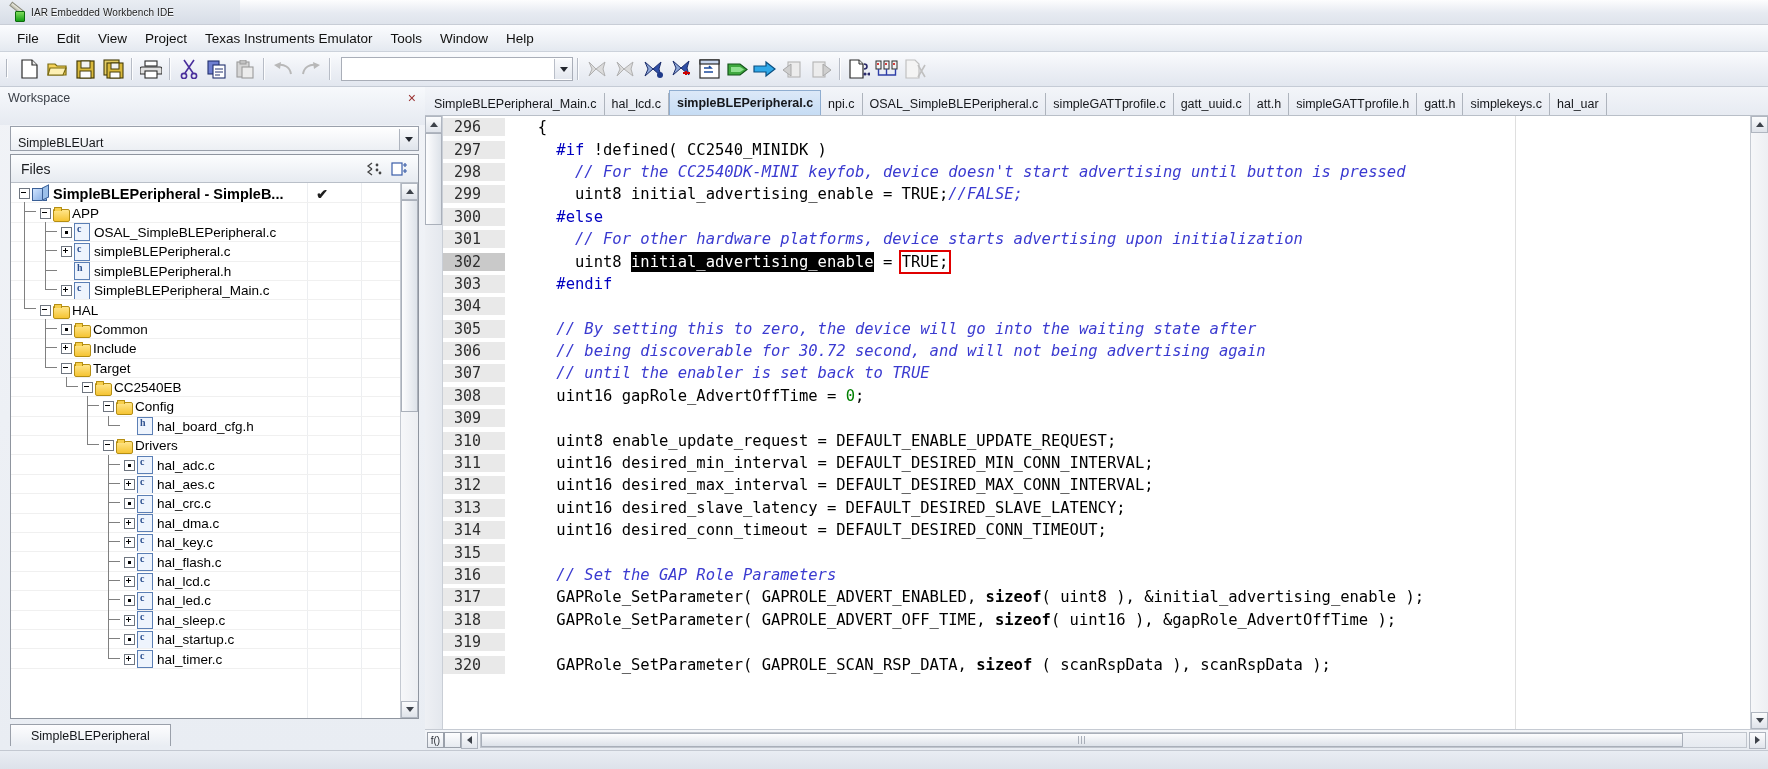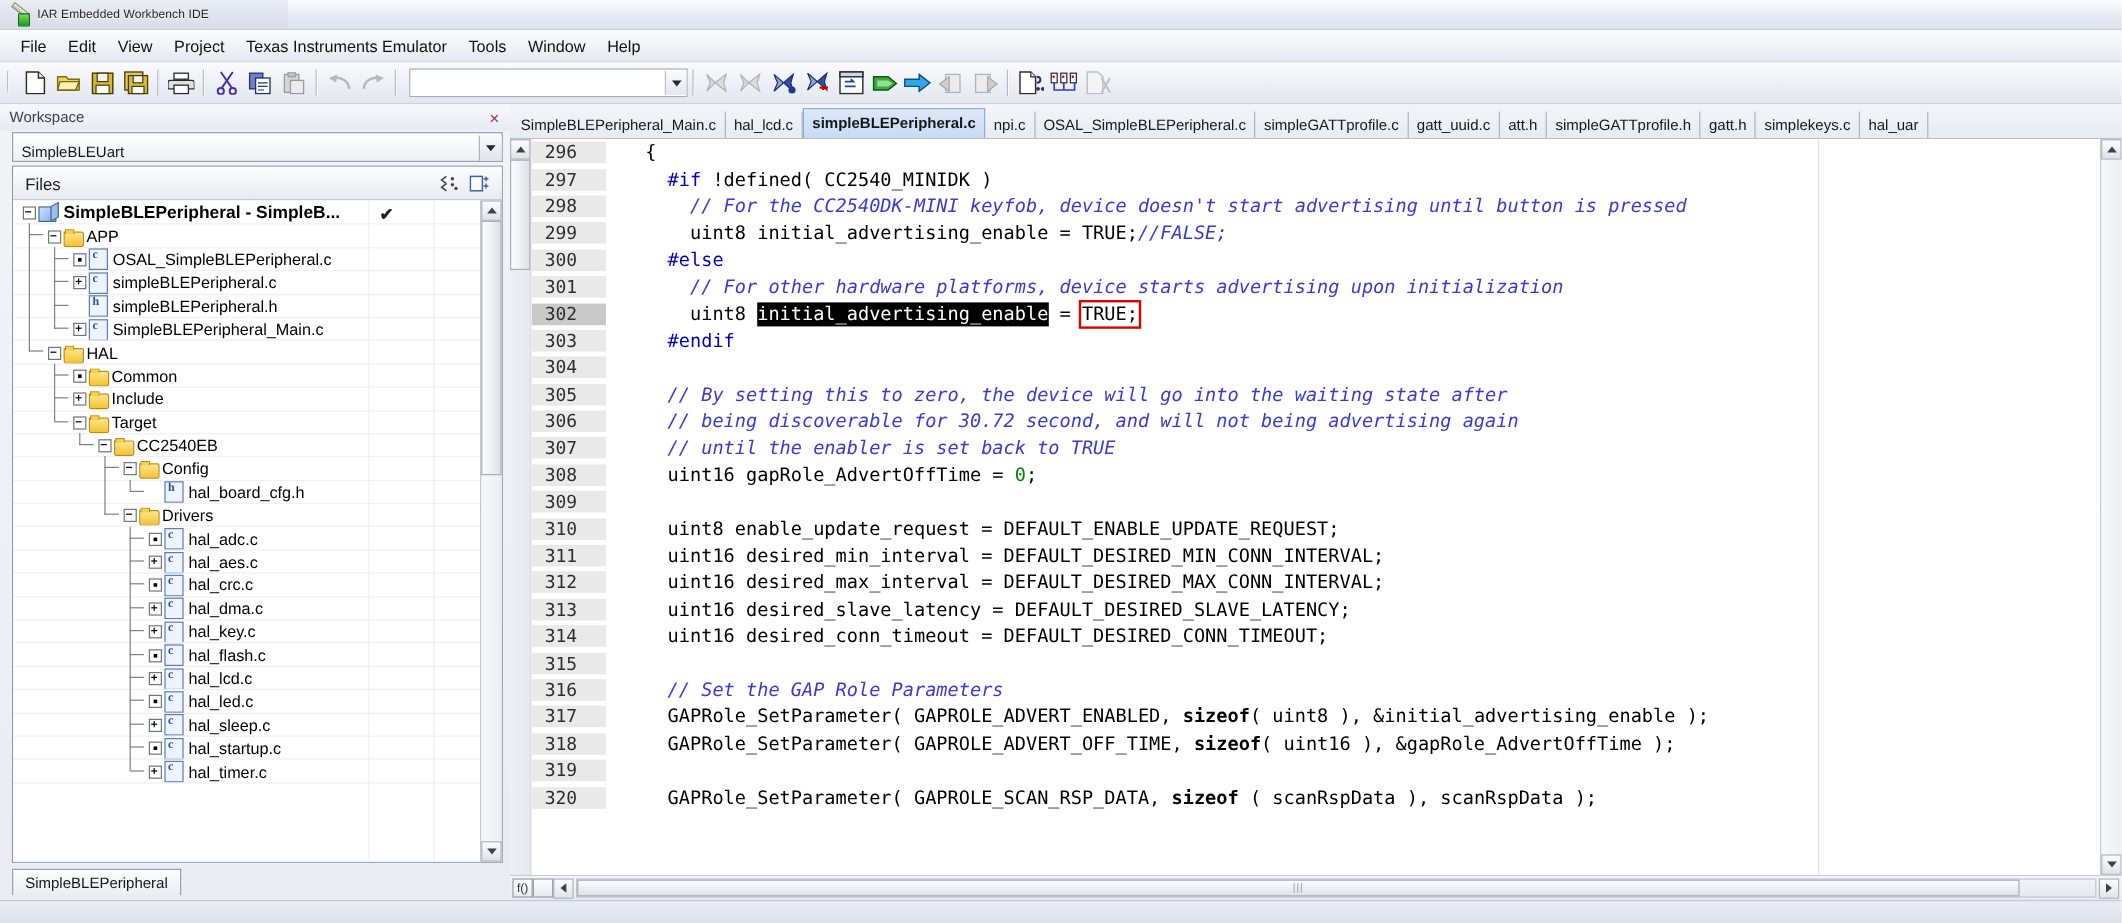--- a/index.html
+++ b/index.html
@@ -48,21 +48,21 @@
         background:linear-gradient(#fafbfd,#e3e7ee);border-left:1px solid #b9bec8;}
   .caret-d{width:0;height:0;border-left:4px solid transparent;border-right:4px solid transparent;border-top:5px solid #23272e;}
 
   
   .main{flex:1;display:flex;min-height:0;background:#eef1f6;}
 
   
   .ws{width:425px;flex:none;display:flex;flex-direction:column;min-height:0;
       background:linear-gradient(#f1f3f7,#e9edf3);}
   .ws-head{height:22px;display:flex;align-items:center;justify-content:space-between;
-           padding:0 6px 0 8px;background:linear-gradient(#f7f9fc,#e6eaf1);}
+           padding:0 6px 16px 8px;background:linear-gradient(#f7f9fc,#e6eaf1);}
   .ws-title{font-size:12.5px;color:#3a3f47;}
   .ws-close{font-size:14px;color:#9a3030;line-height:1;cursor:pointer;padding:0 3px;}
   .ws-combo{height:23px;margin:1px 6px 3px 10px;background:linear-gradient(#ffffff,#eceff4);
             border:1px solid #9aa0ab;display:flex;align-items:flex-end;justify-content:space-between;}
   .ws-combo span{font-size:12.5px;color:#15171a;padding-left:7px;}
   .ws-combo .arw{width:18px;height:21px;display:flex;align-items:center;justify-content:center;
        background:linear-gradient(#f9fafc,#dfe4eb);border-left:1px solid #aeb4be;}
 
   .tree-box{flex:1;margin:0 6px 0 10px;border:1px solid #8f959f;background:#fff;
             display:flex;flex-direction:column;min-height:0;position:relative;}
@@ -102,21 +102,21 @@
   .vscroll{width:17px;flex:none;background:linear-gradient(90deg,#f6f7f9,#eceef2);
      border-left:1px solid #c4c9d1;display:flex;flex-direction:column;align-items:center;}
   .sb-btn{width:17px;height:17px;background:linear-gradient(#fbfcfd,#dfe3ea);
      border:1px solid #b0b6c0;box-sizing:border-box;display:flex;align-items:center;justify-content:center;flex:none;}
   .sb-thumb{width:15px;background:linear-gradient(90deg,#fdfdfe,#dde2e9);border:1px solid #aab0ba;flex:none;}
   .sb-track{flex:1;}
   .caret-u{width:0;height:0;border-left:4px solid transparent;border-right:4px solid transparent;border-bottom:5px solid #3d424a;}
   .caret-dn{width:0;height:0;border-left:4px solid transparent;border-right:4px solid transparent;border-top:5px solid #3d424a;}
 
   .ws-foot{height:24px;margin:4px 6px 3px 10px;display:flex;align-items:center;}
-  .ws-tab{height:21px;padding:0 10px;display:flex;align-items:center;font-size:12.5px;color:#14161a;
+  .ws-tab{height:21px;padding:0 20px;display:flex;align-items:center;font-size:12.5px;color:#14161a;
      background:linear-gradient(#fdfdfe,#e9edf3);border:1px solid #9aa0aa;border-bottom:none;}
 
   
   .editor{flex:1;display:flex;flex-direction:column;min-width:0;min-height:0;background:#eef1f6;}
   .tabrow{height:28px;display:flex;align-items:flex-end;padding-left:2px;background:linear-gradient(#f3f5f9,#e7ebf2);}
   .etab{height:22px;display:flex;align-items:center;padding:0 7px;font-size:12.5px;color:#15171b;
      border-right:1px solid #aeb4bd;white-space:nowrap;cursor:pointer;}
   .etab.active{background:linear-gradient(#dce8f8,#c6dcf4);font-weight:bold;border:1px solid #8fadd0;
      border-bottom:none;height:24px;}
   .edit-body{flex:1;display:flex;min-height:0;border-top:1px solid #b9bfc8;background:#fff;}

